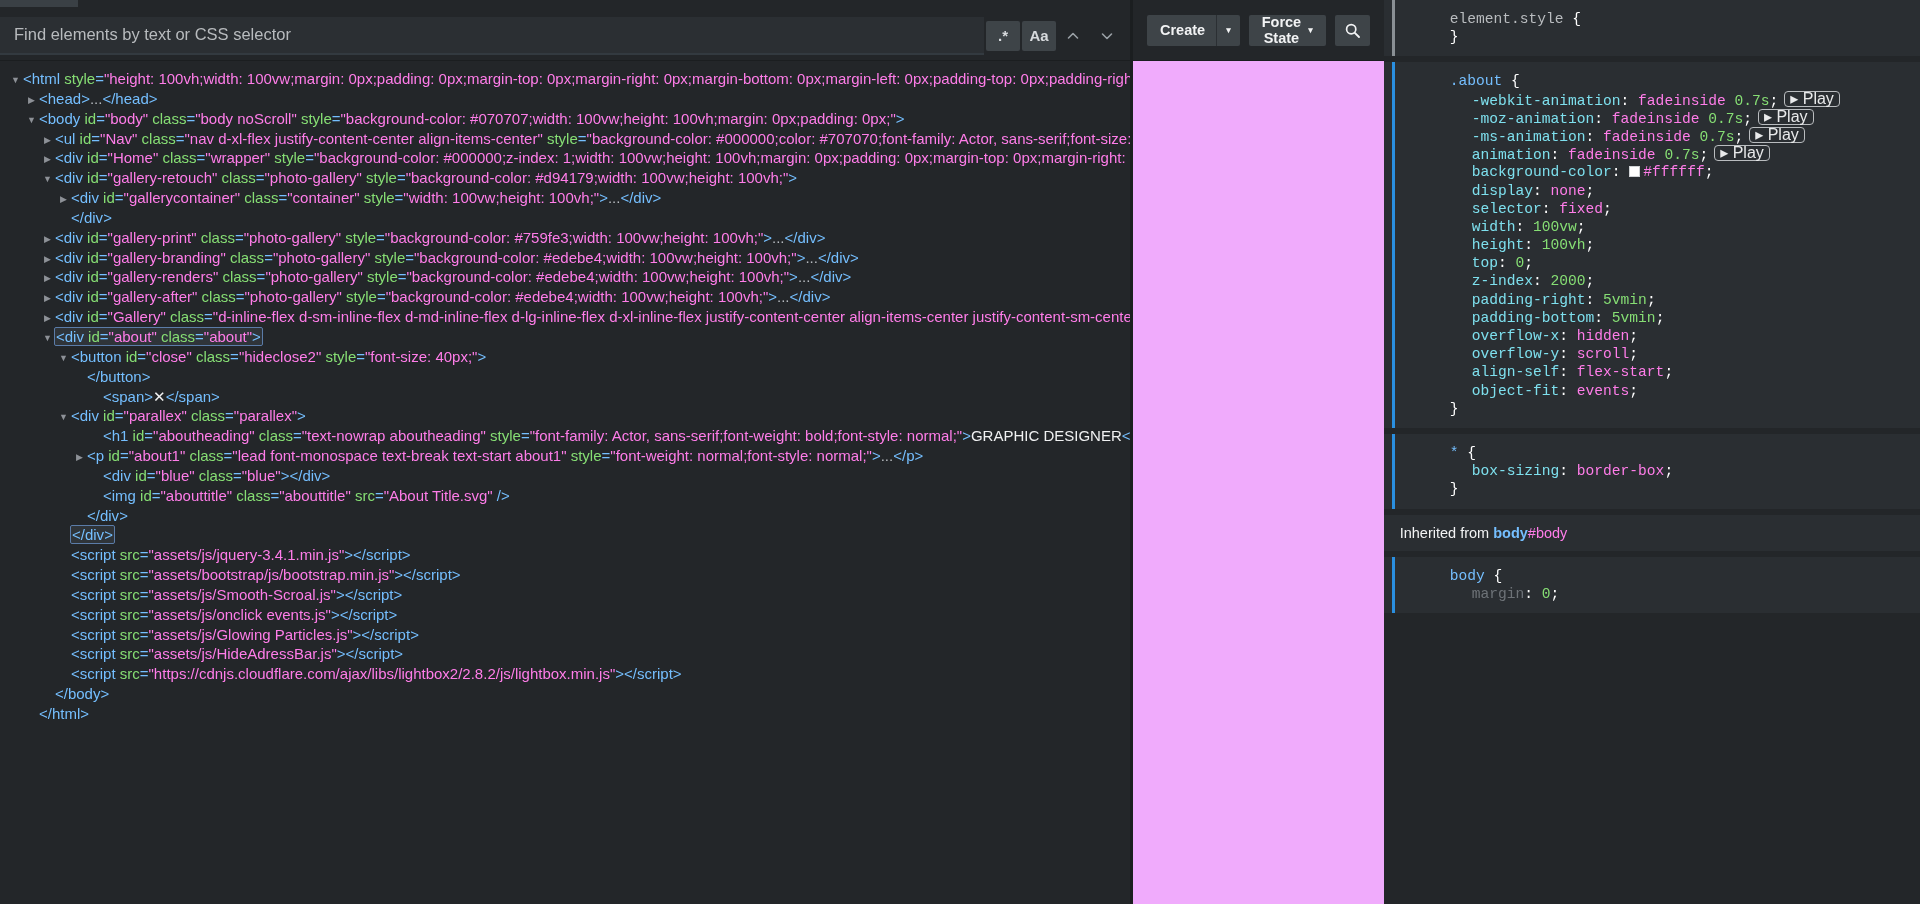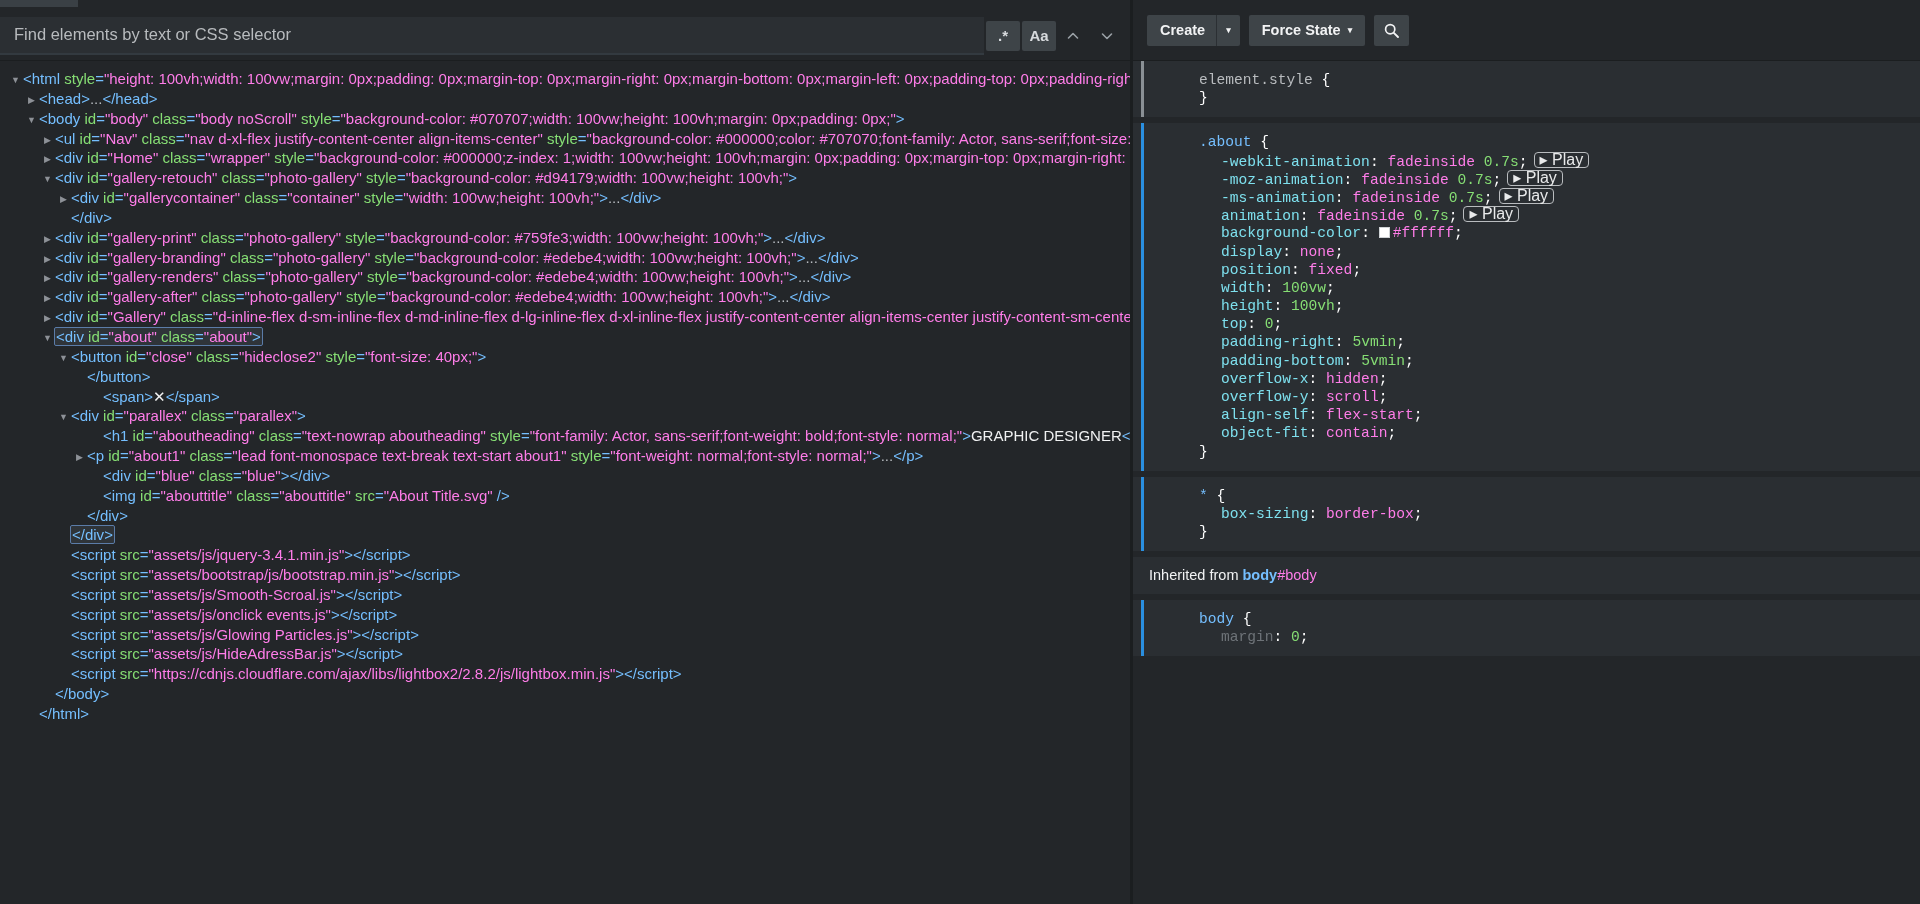--- a/index.html
+++ b/index.html
@@ -93,21 +93,21 @@
   .ellip { color: #b6babf; }
   .sel-box { outline: 1px solid #5b7ca8; background: #2f3439; border-radius: 1px; padding: 0 1px; }
 
   
   #splitter { width: 3px; background: #1b1e20; height: 904px; flex: 0 0 3px; }
 
   
   #right-pane {
     width: 787px; height: 904px;
     background: #f0abfc;
-    display: flex; flex-direction: column;
+    display: flex; flex-direction: row;
   }
   #rules-toolbar {
     height: 61px; flex: 0 0 61px;
     display: flex; align-items: center; gap: 9px;
     padding: 0 14px;
     background: #232629;
     border-bottom: 1px solid #1b1e20;
   }
   .rbtn {
     height: 31px; padding: 0 13px;
@@ -266,30 +266,31 @@
           <div class="cline brace">}</div>
         </div>
         <div class="rule blue">
           <div class="cline"><span class="sel-cls">.about</span><span class="brace"> {</span></div>
           <div class="cline ind"><span class="prop">-webkit-animation</span><span class="semi">: </span><span class="val">fadeinside</span><span class="val num"> 0.7s</span><span class="semi">;</span><span class="playbtn">▸ Play</span></div>
           <div class="cline ind"><span class="prop">-moz-animation</span><span class="semi">: </span><span class="val">fadeinside</span><span class="val num"> 0.7s</span><span class="semi">;</span><span class="playbtn">▸ Play</span></div>
           <div class="cline ind"><span class="prop">-ms-animation</span><span class="semi">: </span><span class="val">fadeinside</span><span class="val num"> 0.7s</span><span class="semi">;</span><span class="playbtn">▸ Play</span></div>
           <div class="cline ind"><span class="prop">animation</span><span class="semi">: </span><span class="val">fadeinside</span><span class="val num"> 0.7s</span><span class="semi">;</span><span class="playbtn">▸ Play</span></div>
           <div class="cline ind"><span class="prop">background-color</span><span class="semi">: </span><span class="swatch" style="background: rgb(255, 255, 255);"></span><span class="val">#ffffff</span><span class="semi">;</span></div>
           <div class="cline ind"><span class="prop">display</span><span class="semi">: </span><span class="val">none</span><span class="semi">;</span></div>
-          <div class="cline ind"><span class="prop">position</span><span class="semi">: </span><span class="val">fixed</span><span class="semi">;</span></div>
+          <div class="cline ind"><span class="prop">selector</span><span class="semi">: </span><span class="val">fixed</span><span class="semi">;</span></div>
           <div class="cline ind"><span class="prop">width</span><span class="semi">: </span><span class="val num">100vw</span><span class="semi">;</span></div>
           <div class="cline ind"><span class="prop">height</span><span class="semi">: </span><span class="val num">100vh</span><span class="semi">;</span></div>
           <div class="cline ind"><span class="prop">top</span><span class="semi">: </span><span class="val num">0</span><span class="semi">;</span></div>
+          <div class="cline ind"><span class="prop">z-index</span><span class="semi">: </span><span class="val num">2000</span><span class="semi">;</span></div>
           <div class="cline ind"><span class="prop">padding-right</span><span class="semi">: </span><span class="val num">5vmin</span><span class="semi">;</span></div>
           <div class="cline ind"><span class="prop">padding-bottom</span><span class="semi">: </span><span class="val num">5vmin</span><span class="semi">;</span></div>
           <div class="cline ind"><span class="prop">overflow-x</span><span class="semi">: </span><span class="val">hidden</span><span class="semi">;</span></div>
           <div class="cline ind"><span class="prop">overflow-y</span><span class="semi">: </span><span class="val">scroll</span><span class="semi">;</span></div>
           <div class="cline ind"><span class="prop">align-self</span><span class="semi">: </span><span class="val">flex-start</span><span class="semi">;</span></div>
-          <div class="cline ind"><span class="prop">object-fit</span><span class="semi">: </span><span class="val">contain</span><span class="semi">;</span></div>
+          <div class="cline ind"><span class="prop">object-fit</span><span class="semi">: </span><span class="val">events</span><span class="semi">;</span></div>
           <div class="cline brace">}</div>
         </div>
         <div class="rule blue">
           <div class="cline"><span class="sel-cls">*</span><span class="brace"> {</span></div>
           <div class="cline ind"><span class="prop">box-sizing</span><span class="semi">: </span><span class="val">border-box</span><span class="semi">;</span></div>
           <div class="cline brace">}</div>
         </div>
         <div class="inherit-bar"><span>Inherited from </span><span class="i-tag">body</span><span class="i-id">#body</span></div>
         <div class="rule blue">
           <div class="cline"><span class="sel-cls">body</span><span class="brace"> {</span></div>

